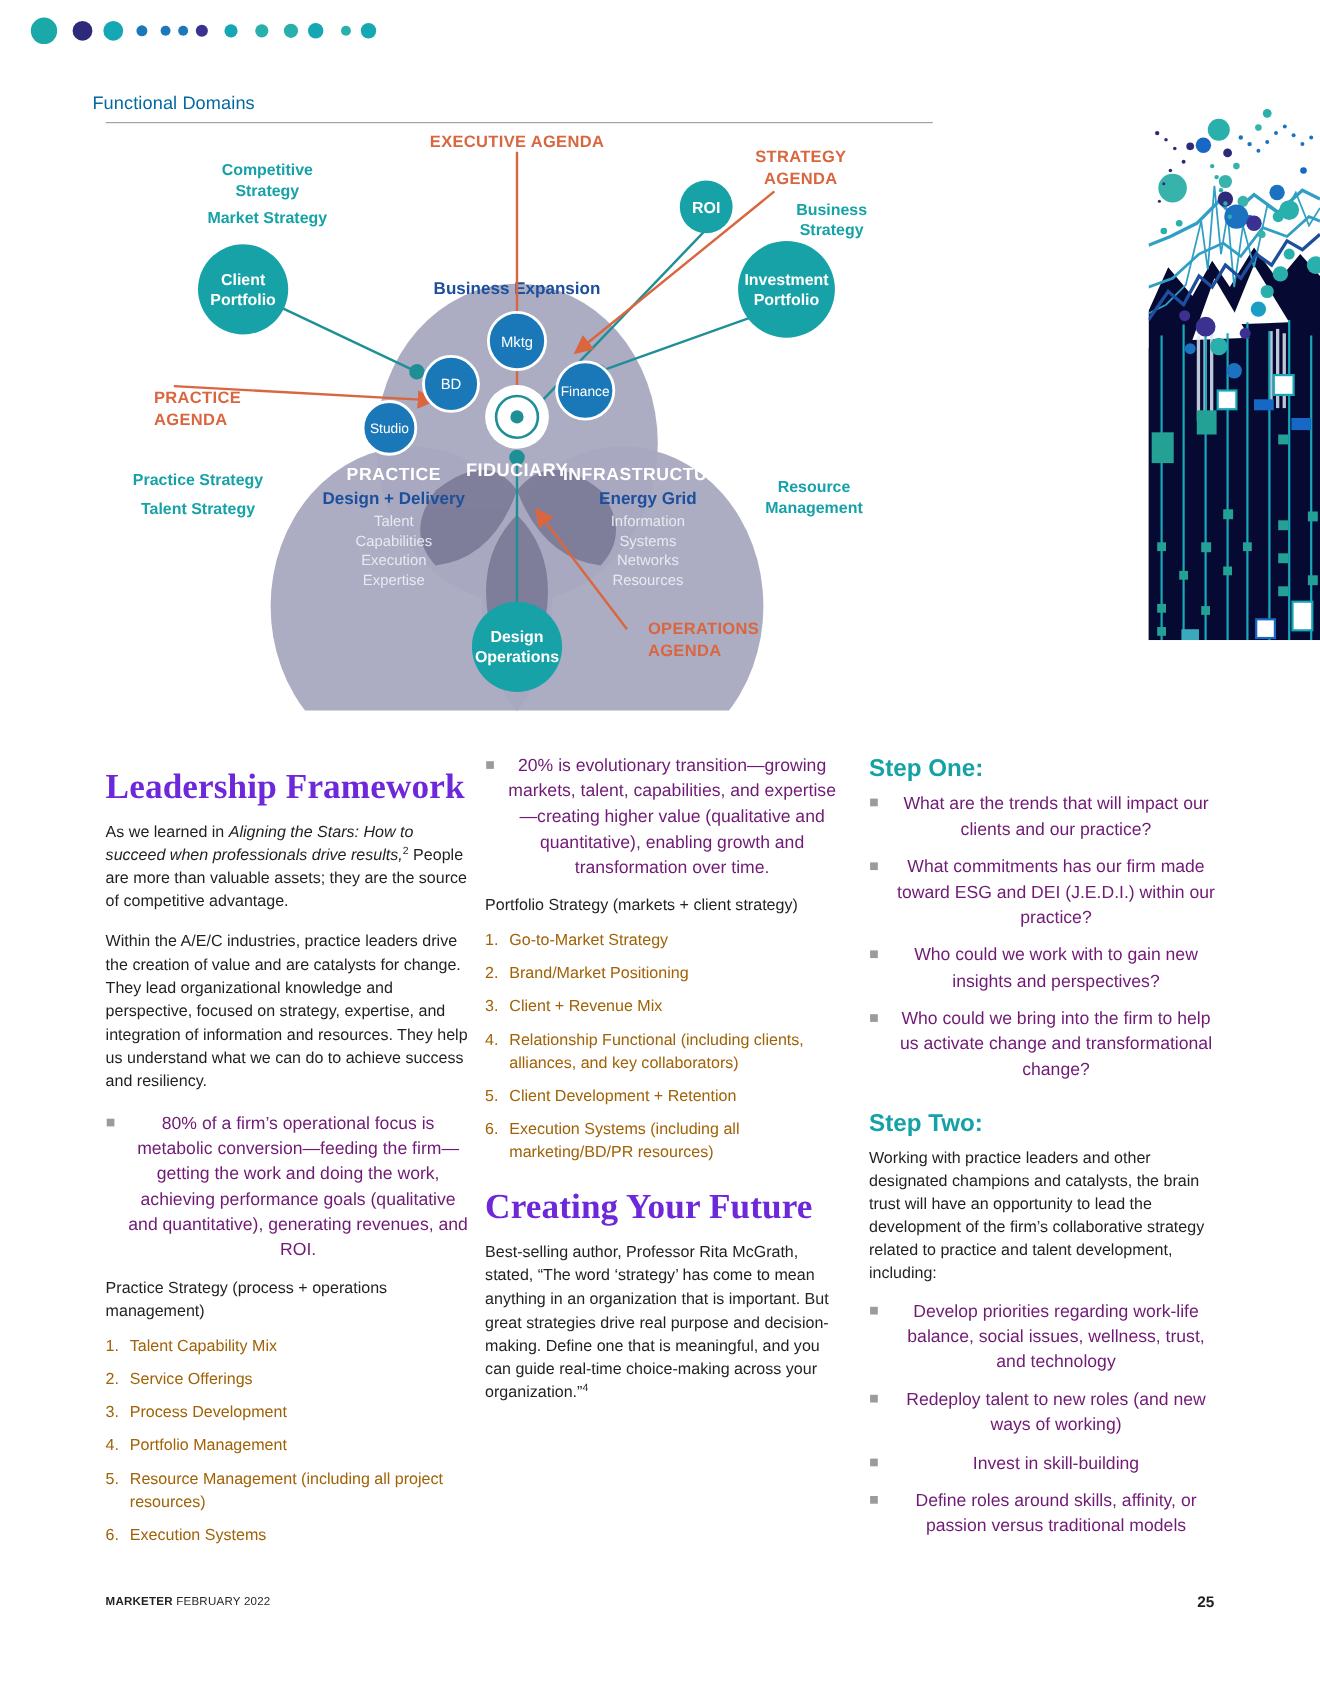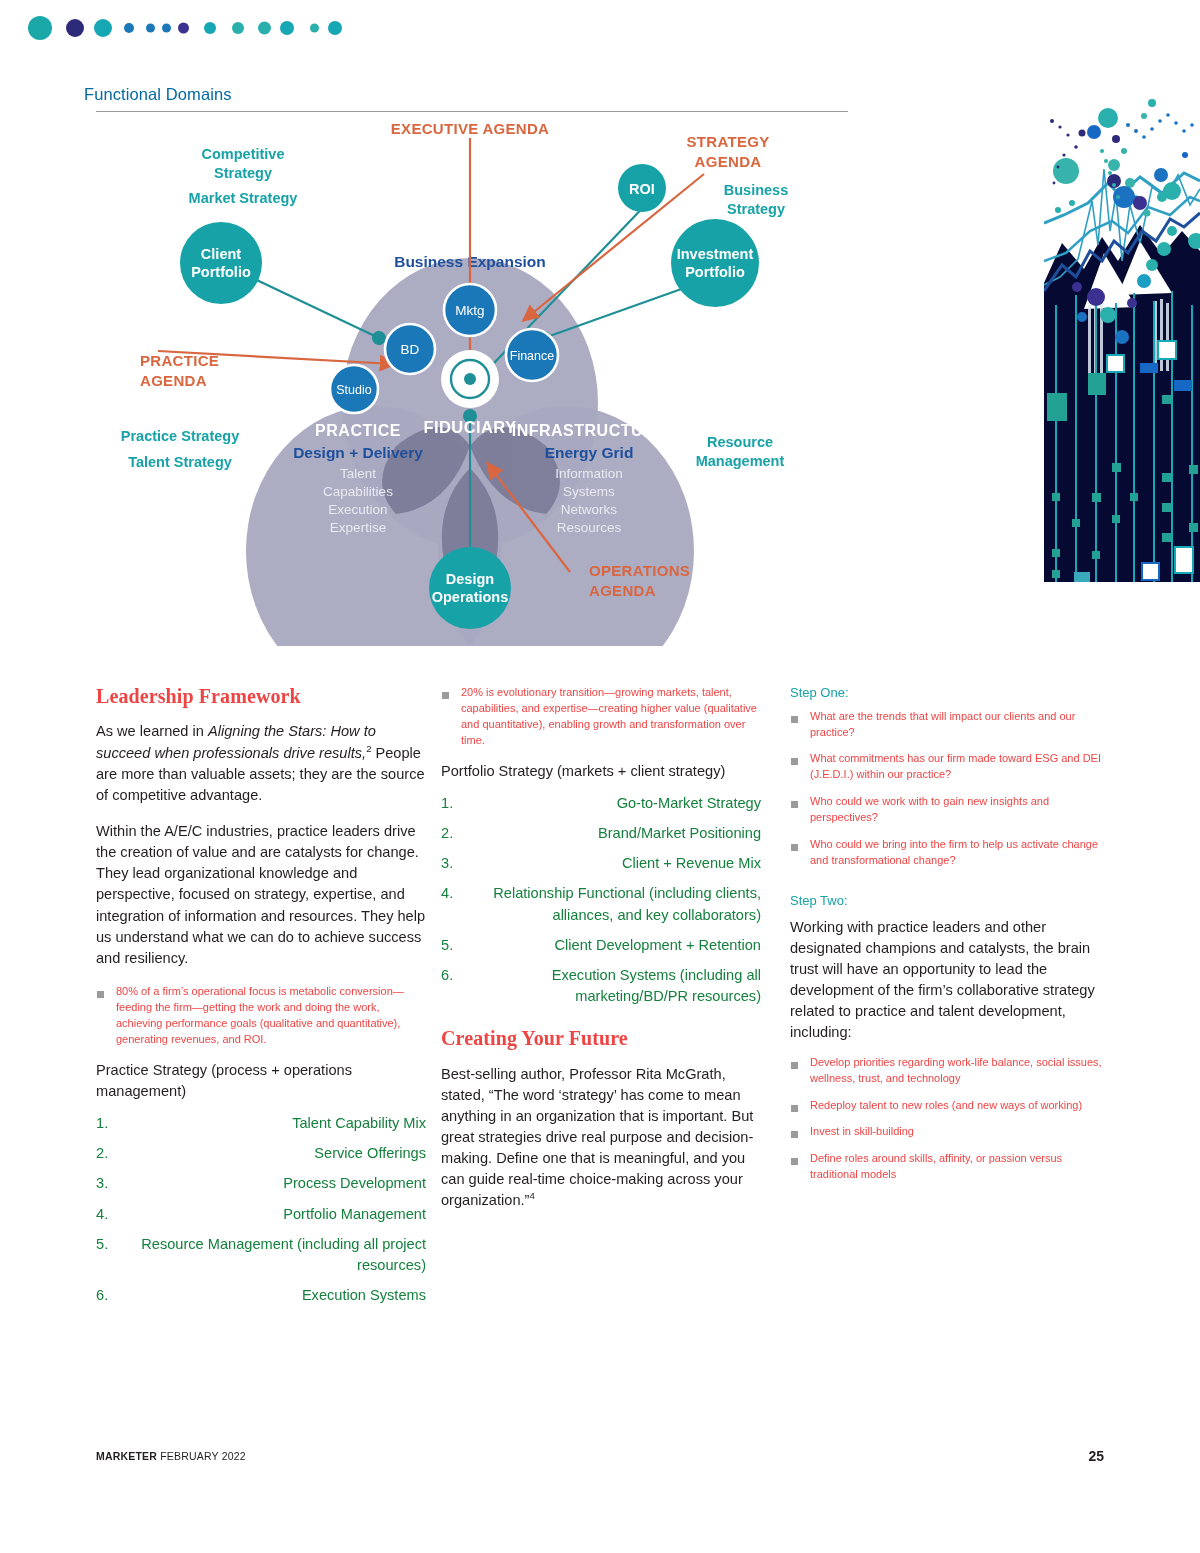--- a/index.html
+++ b/index.html
@@ -25,46 +25,46 @@
   #diagram svg{display:block;}
 
   
   .col{position:absolute;top:685px;}
   #col1{left:96px;width:330px;}
   #col2{left:441px;width:320px;}
   #col3{left:790px;width:320px;}
 
   .h-serif{
     font-family:"Liberation Serif", serif;
-    font-weight:bold;font-size:20px;color:#ef4444;
-    margin:0 0 14px 0;line-height:1.12;letter-spacing:.1px;
+    font-weight:bold;font-size:32px;color:#6d28d9;
+    margin:12px 0 14px 0;line-height:1.12;letter-spacing:.1px;
   }
   .h-step{
-    font-size:13px;font-weight:normal;color:#14a2a6;margin:0 0 8px 0;line-height:1.2;
+    font-size:22px;font-weight:bold;color:#14a2a6;margin:0 0 8px 0;line-height:1.2;
   }
   p.body{
     font-size:14.6px;line-height:1.45;color:#231f20;margin:0 0 15px 0;
   }
   p.body.tight{margin-bottom:11px;}
   .it{font-style:italic;}
   .bd{font-weight:normal;}
   sup{font-size:9.6px;vertical-align:super;line-height:0;}
 
   ul.sq{list-style:none;margin:0 0 12px 0;padding:0;}
   ul.sq > li{
     position:relative;padding-left:20px;margin-bottom:11px;
-    font-size:11px;line-height:1.45;color:#ef4444;
+    font-size:16px;line-height:1.45;color:#701a75;text-align:center;
   }
   ul.sq > li::before{
     content:"";position:absolute;left:1px;top:7px;width:7px;height:7px;background:#9b9b9b;
   }
   ol.num{list-style:none;margin:0 0 12px 0;padding:0;counter-reset:n;}
   ol.num > li{
     position:relative;padding-left:22px;margin-bottom:9px;
-    font-size:14.6px;line-height:1.45;color:#15803d;counter-increment:n;text-align:right;
+    font-size:14.6px;line-height:1.45;color:#a16207;counter-increment:n;
   }
   ol.num > li::before{
     content:counter(n) ".";position:absolute;left:0;top:0;
   }
   .sub-head{font-size:14.6px;line-height:1.45;color:#231f20;margin:0 0 11px 0;}
 
   
   #footer{position:absolute;left:96px;top:1450px;width:1008px;height:20px;}
   #foot-left{position:absolute;left:0;top:0;font-size:10.5px;color:#231f20;letter-spacing:.2px;white-space:nowrap;}
   #foot-left .mk{font-weight:bold;}

